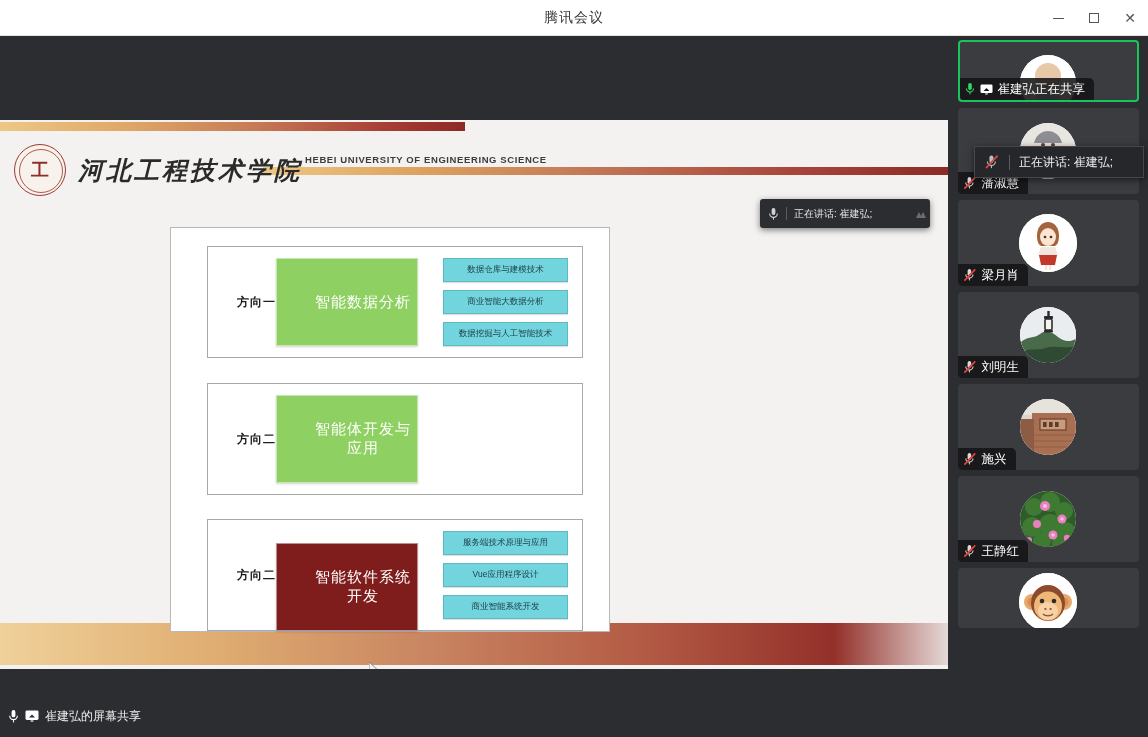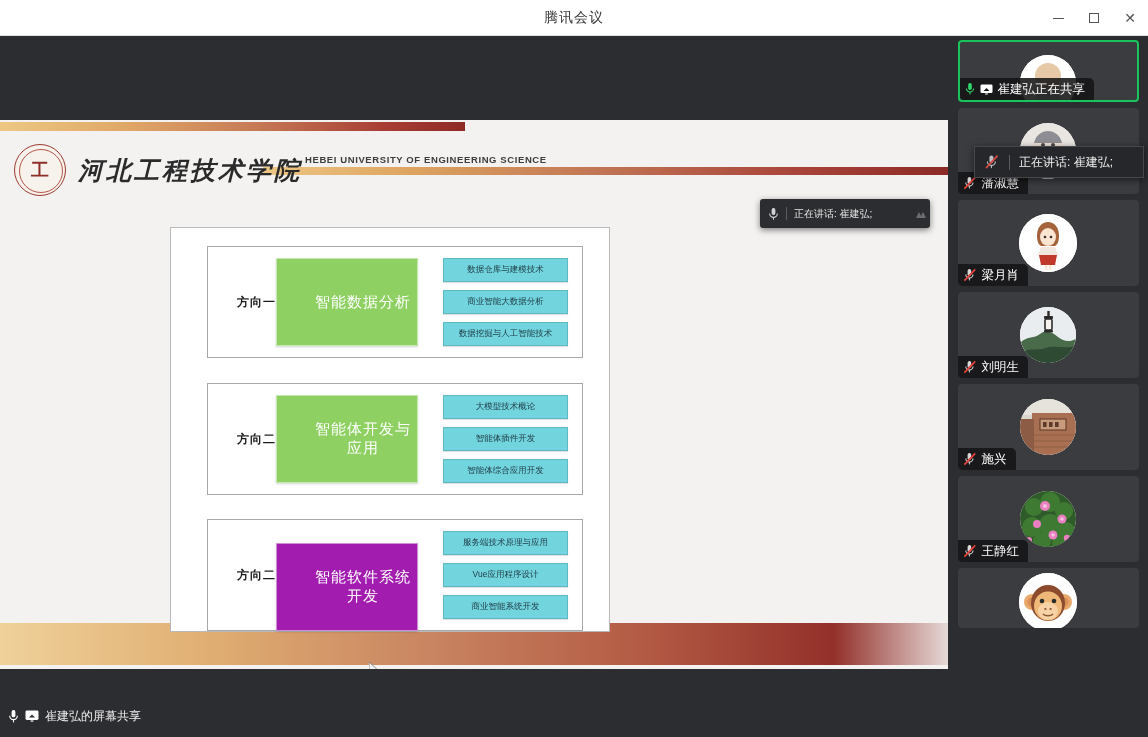--- a/index.html
+++ b/index.html
@@ -128,21 +128,21 @@
   .dir-main {
     width: 142px; height: 88px; flex: 0 0 142px;
     display: flex; align-items: center; justify-content: center;
     font-size: 15px; color: #ffffff;
     border: 1px solid rgba(255,255,255,.5);
     box-shadow: 0 1px 2px rgba(0,0,0,.18);
     letter-spacing: 1px;
     text-align: center; line-height: 1.25; padding-left: 32px;
   }
   .dir-main.green { background: #8ed061; }
-  .dir-main.red { background: #a21caf; margin-top: 24px; }
+  .dir-main.red { background: #7f1d1d; margin-top: 24px; }
 
   .dir-subs {
     margin-left: 25px;
     display: flex; flex-direction: column; gap: 8px;
   }
   .dir-sub {
     width: 125px; height: 24px;
     background: #72d4dd;
     border: 1px solid #5fb9c3;
     display: flex; align-items: center; justify-content: center;
@@ -281,25 +281,20 @@
         <div class="dir-subs">
           <div class="dir-sub">数据仓库与建模技术</div>
           <div class="dir-sub">商业智能大数据分析</div>
           <div class="dir-sub">数据挖掘与人工智能技术</div>
         </div>
       </div>
 
       <div class="dir-row r2">
         <div class="dir-label">方向二</div>
         <div class="dir-main green">智能体开发与应用</div>
-        <div class="dir-subs">
-          <div class="dir-sub">大模型技术概论</div>
-          <div class="dir-sub">智能体插件开发</div>
-          <div class="dir-sub">智能体综合应用开发</div>
-        </div>
       </div>
 
       <div class="dir-row r3">
         <div class="dir-label">方向二</div>
         <div class="dir-main red">智能软件系统开发</div>
         <div class="dir-subs">
           <div class="dir-sub">服务端技术原理与应用</div>
           <div class="dir-sub">Vue应用程序设计</div>
           <div class="dir-sub">商业智能系统开发</div>
         </div>

